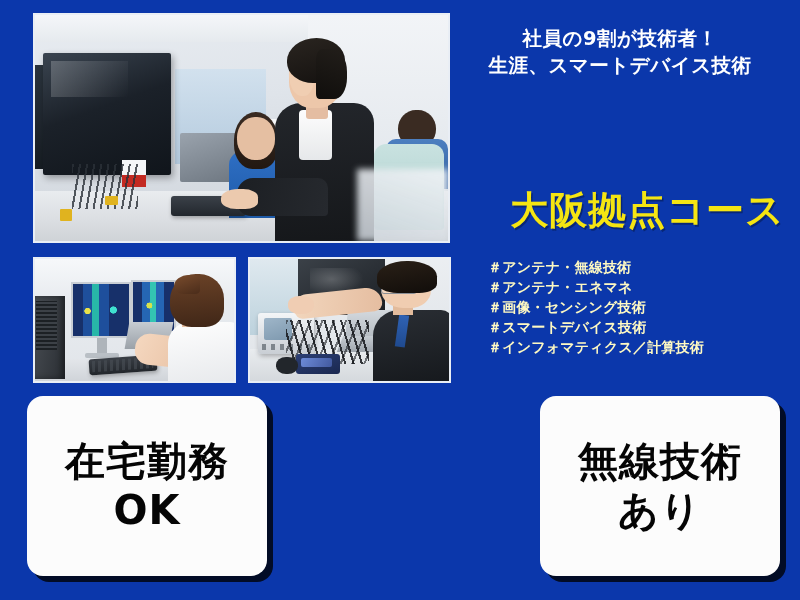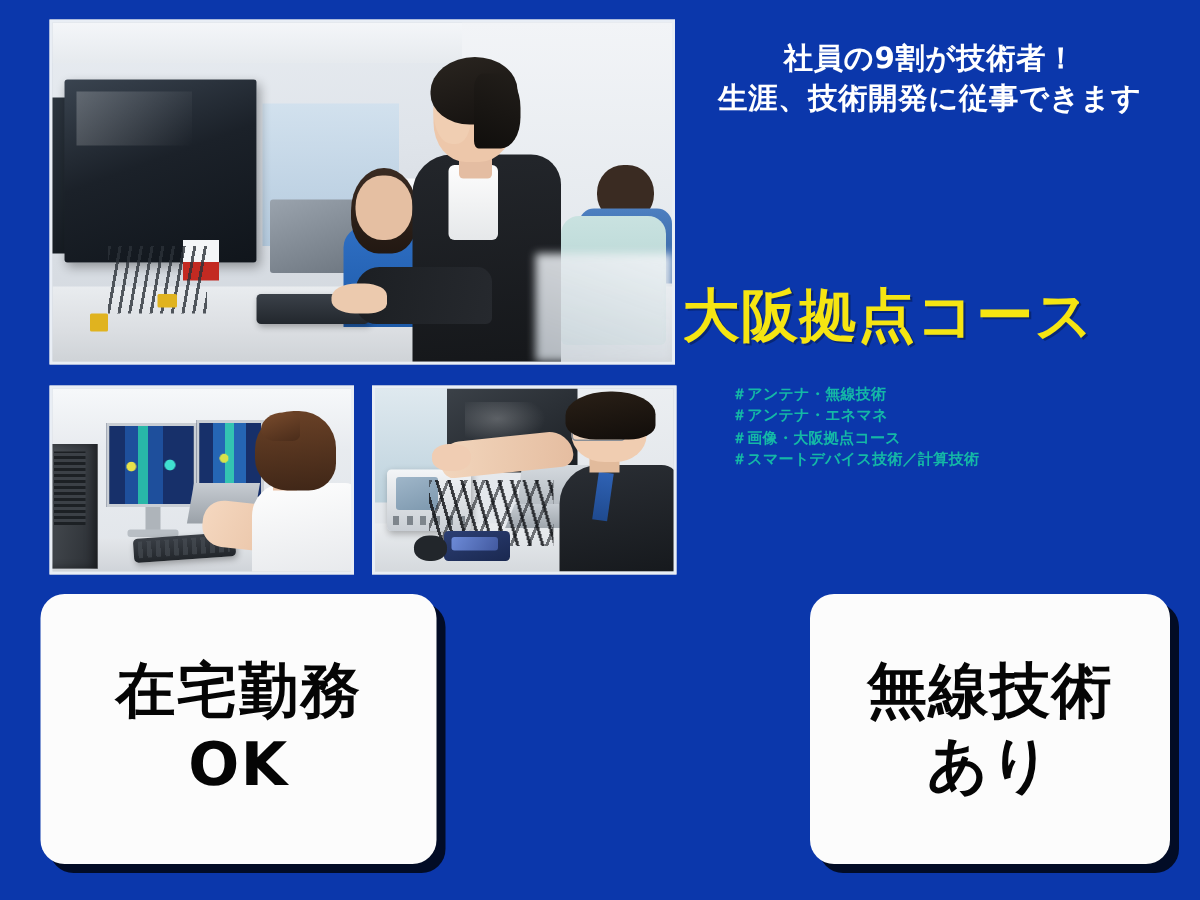--- a/index.html
+++ b/index.html
@@ -181,35 +181,35 @@
   
   .lead{position:absolute;left:455px;top:26px;width:330px;text-align:center;
         color:#ffffff;font-weight:bold;font-size:19.5px;line-height:1.38;
         letter-spacing:.5px;white-space:pre-line;}
 
   .jobbox{position:absolute;left:458px;top:104px;width:320px;height:68px;
           background:#ffffff;display:flex;align-items:center;justify-content:center;
           box-shadow:0 1px 2px rgba(0,0,0,.25);}
   .jobbox span{color:#0a0a0a;font-weight:bold;font-size:39px;letter-spacing:3px;}
 
-  .course{position:absolute;left:455px;top:185px;width:330px;text-align:left;
+  .course{position:absolute;left:455px;top:185px;width:330px;text-align:right;
           color:#f5e512;font-weight:bold;font-size:38px;letter-spacing:1px;
           text-shadow:1.5px 1.5px 0 rgba(0,0,0,.30);}
 
   .tags{position:absolute;left:488px;top:257px;width:300px;
-        color:#14b8a6;font-weight:bold;font-size:10px;line-height:1.43;
+        color:#fef9c3;font-weight:bold;font-size:14px;line-height:1.43;
         letter-spacing:.2px;}
   .tags div{white-space:nowrap;}
 
   
   .card{position:absolute;background:#fcfcfc;border-radius:16px;
         box-shadow:6px 6px 0 rgba(0,0,0,.78);
         display:flex;align-items:center;justify-content:center;text-align:center;}
   .card span{color:#050505;font-weight:bold;white-space:pre-line;}
-  .card-1{left:27px;top:396px;width:264px;height:180px;}
+  .card-1{left:27px;top:396px;width:240px;height:180px;}
   .card-1 span{font-size:40px;line-height:1.22;letter-spacing:1px;}
   .card-2{left:293px;top:396px;width:218px;height:180px;}
   .card-2 span{font-size:31px;line-height:1.21;letter-spacing:.5px;}
   .card-3{left:540px;top:396px;width:240px;height:180px;}
   .card-3 span{font-size:40px;line-height:1.22;letter-spacing:1px;}
 </style>
 </head>
 <body>
 
 <div class="stage">
@@ -292,30 +292,31 @@
       <div class="r-arm"></div>
       <div class="r-hand"></div>
       <div class="r-neck"></div>
       <div class="r-head"></div>
       <div class="r-glass"></div>
       <div class="r-hair"></div>
     </div>
   </div>
 
   <div class="lead">社員の9割が技術者！
-生涯、技術開発に従事できます</div>
+生涯、スマートデバイス技術</div>
 
 
   <div class="course">大阪拠点コース</div>
 
   <div class="tags">
     <div>＃アンテナ・無線技術</div>
     <div>＃アンテナ・エネマネ</div>
-    <div>＃画像・大阪拠点コース</div>
-    <div>＃スマートデバイス技術／計算技術</div>
+    <div>＃画像・センシング技術</div>
+    <div>＃スマートデバイス技術</div>
+    <div>＃インフォマティクス／計算技術</div>
   </div>
 
   <div class="card card-1">
     <span>在宅勤務
 OK</span>
   </div>
   <div class="card card-3">
     <span>無線技術
 あり</span>
   </div>

